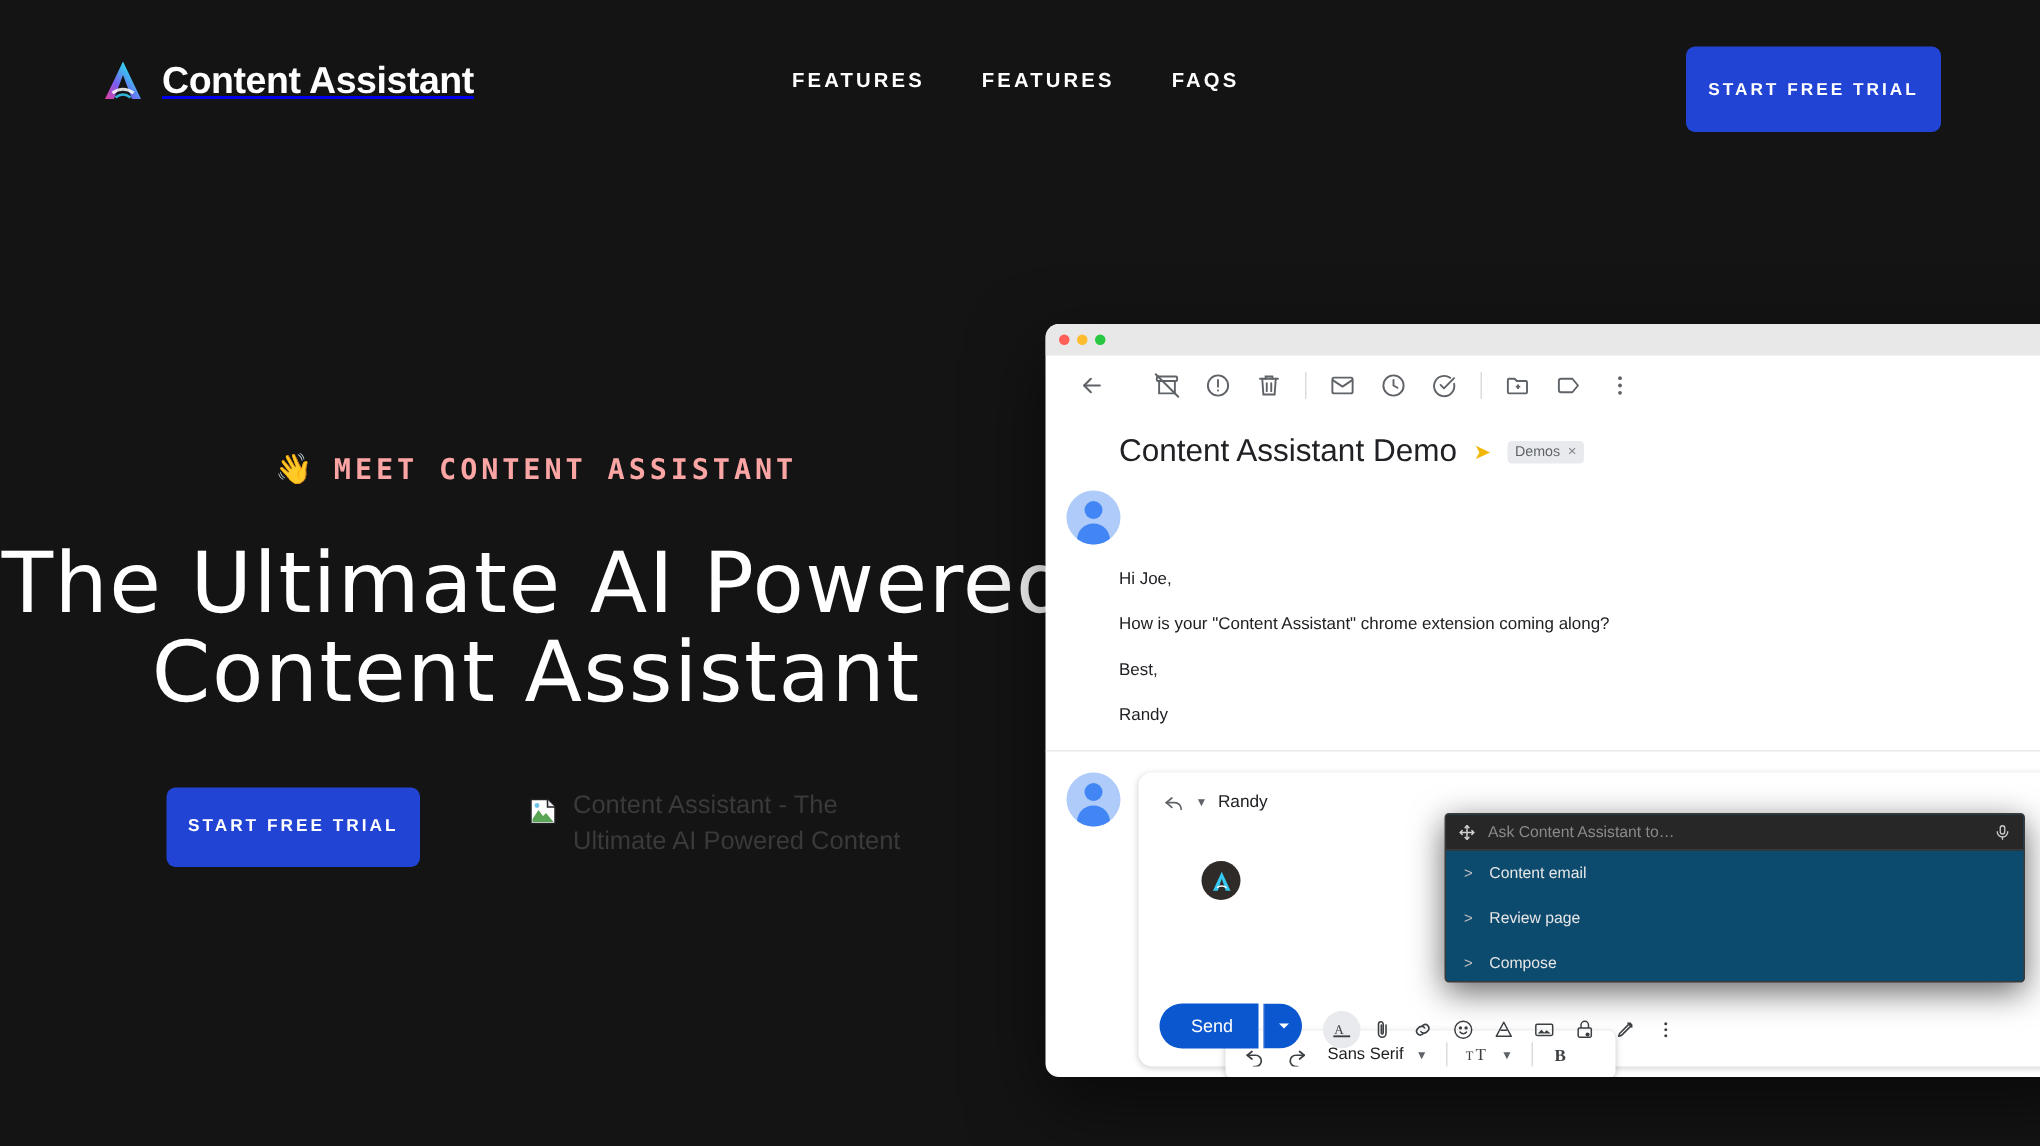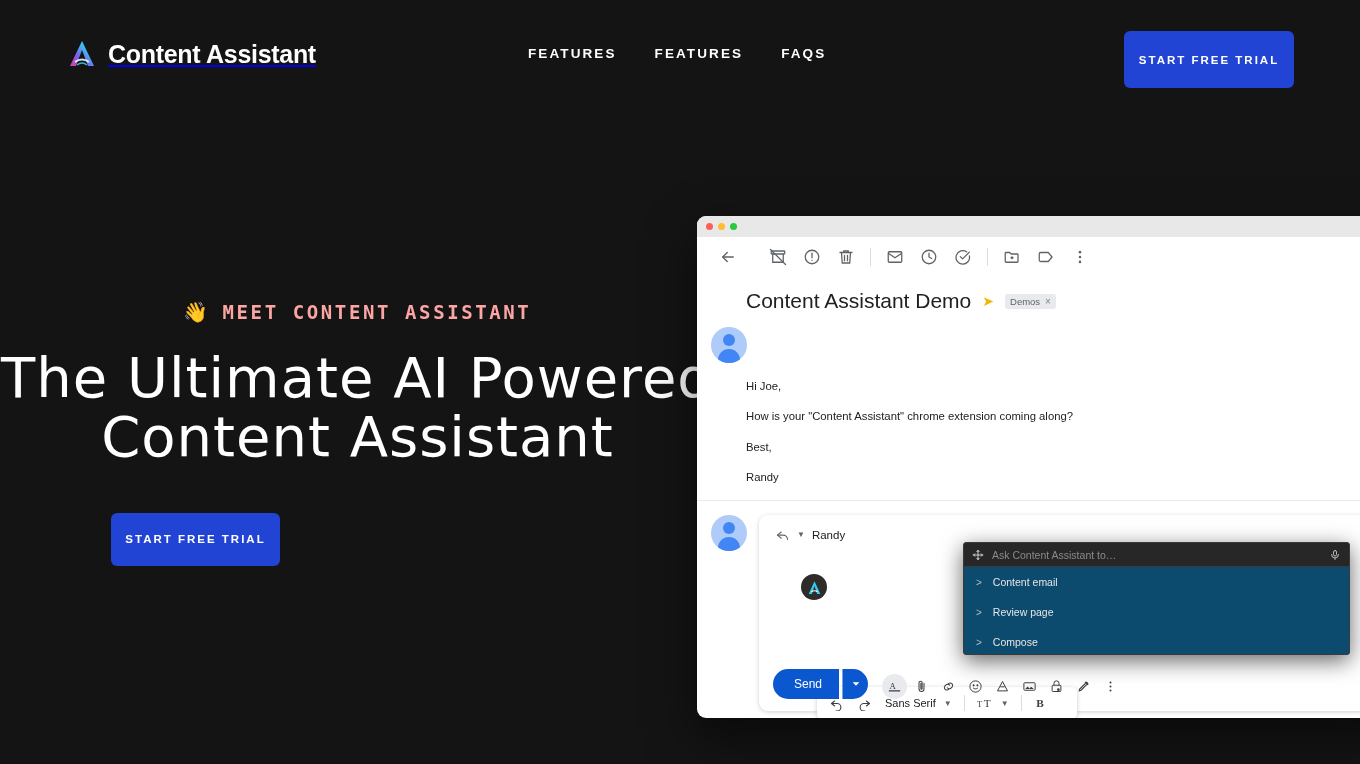--- a/index.html
+++ b/index.html
@@ -30,21 +30,21 @@
 
   
   .hero { position: absolute; left: 0; top: 300px; width: 715px; }
   .eyebrow {
     text-align: center; color: #fca5a5; font-size: 19px; font-weight: 700;
     letter-spacing: 2.6px; font-family: "DejaVu Sans Mono", monospace;
     white-space: nowrap;
   }
   .eyebrow .wave { font-size: 20px; letter-spacing: 0; }
   .hero-title {
-    margin-top: 24px; text-align: center; color: #ffffff;
+    margin-top: 36px; text-align: center; color: #ffffff;
     font-size: 56px; line-height: 1.06; font-weight: 400;
     letter-spacing: 1px; font-family: "DejaVu Sans", sans-serif;
     white-space: pre-line;
   }
   .hero-actions { margin-top: 46px; display: flex; align-items: flex-start; padding-left: 111px; }
   .hero-cta { width: 169px; height: 53px; flex: none; }
 
   .broken-img { margin-left: 72px; display: flex; align-items: flex-start; gap: 10px; width: 260px; }
   .broken-icon { width: 20px; height: 20px; flex: none; margin-top: 6px; }
   .broken-alt {
@@ -189,20 +189,31 @@
       <span class="wave">👋</span>
       <span>MEET CONTENT ASSISTANT</span>
     </div>
 
     <h1 class="hero-title">The Ultimate AI Powered
 Content Assistant</h1>
 
     <div class="hero-actions">
       <button class="btn-primary hero-cta">START FREE TRIAL</button>
 
+      <div class="broken-img">
+        <span class="broken-icon">
+          <svg width="20" height="20" viewBox="0 0 20 20">
+            <path d="M2 2 H13 L18 7 V18 H2 Z" fill="#ffffff" stroke="#202124" stroke-width="1"></path>
+            <path d="M13 2 V7 H18" fill="#e8eaed" stroke="#202124" stroke-width="1"></path>
+            <path d="M3 15 L7 9 L10 13 L12 11 L17 17 H3 Z" fill="#5aa455"></path>
+            <circle cx="6" cy="6" r="1.6" fill="#6fc3e8"></circle>
+          </svg>
+        </span>
+        <span class="broken-alt">Content Assistant - The Ultimate AI Powered Content</span>
+      </div>
     </div>
   </section>
 
   <div class="gmail-card">
 
     <div class="gmail-titlebar">
       <span class="dot red"></span>
       <span class="dot yellow"></span>
       <span class="dot green"></span>
     </div>

